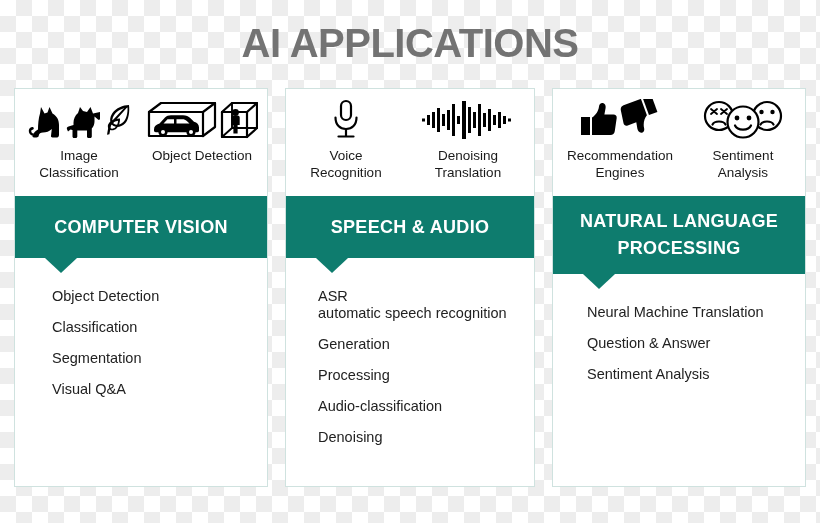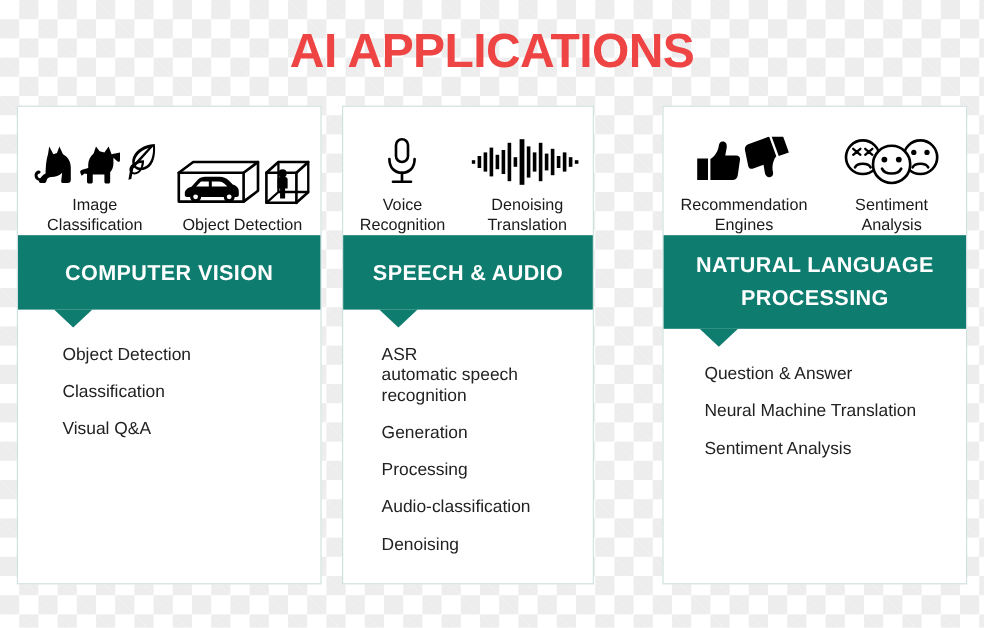--- a/index.html
+++ b/index.html
@@ -29,44 +29,44 @@
   
   .title {
     position: absolute;
     left: 0;
     top: 20px;
     width: 820px;
     text-align: center;
     font-size: 40px;
     font-weight: bold;
     letter-spacing: -0.5px;
-    color: #ef4444;
+    color: #737373;
     line-height: 46px;
     white-space: nowrap;
   }
 
   
   .card {
     position: absolute;
     top: 88px;
     background: #ffffff;
     border: 1px solid #cfe2df;
     box-sizing: border-box;
   }
   .card.c1 { left: 14px;  width: 254px; height: 399px; }
-  .card.c2 { left: 285px; width: 210px; height: 399px; }
+  .card.c2 { left: 285px; width: 250px; height: 399px; }
   .card.c3 { left: 552px; width: 254px; height: 399px; }
 
   
   .icon-panel {
     position: relative;
     height: 107px;
     display: flex;
     flex-direction: row;
-    align-items: flex-end;
+    align-items: flex-start;
     justify-content: center;
   }
   .icon-group {
     display: flex;
     flex-direction: column;
     align-items: center;
     padding-top: 8px;
   }
   .icon-art {
     height: 46px;
@@ -251,20 +251,21 @@
 
     </div>
 
     <div class="banner one-line">
       <span class="banner-text">COMPUTER VISION</span>
     </div>
 
     <div class="body-list">
       <div class="list-item">Object Detection</div>
       <div class="list-item">Classification</div>
+      <div class="list-item">Segmentation</div>
       <div class="list-item">Visual Q&amp;A</div>
     </div>
   </div>
 
   <div class="card c2">
 
     <div class="icon-panel">
 
       <div class="icon-group g-a">
         <div class="icon-art">
@@ -389,19 +390,19 @@
       </div>
 
     </div>
 
     <div class="banner two-line">
       <span class="banner-text">NATURAL LANGUAGE
 PROCESSING</span>
     </div>
 
     <div class="body-list">
+      <div class="list-item">Neural Machine Translation</div>
       <div class="list-item">Question &amp; Answer</div>
-      <div class="list-item">Neural Machine Translation</div>
       <div class="list-item">Sentiment Analysis</div>
     </div>
   </div>
 
 </div>
 
 </body></html>

